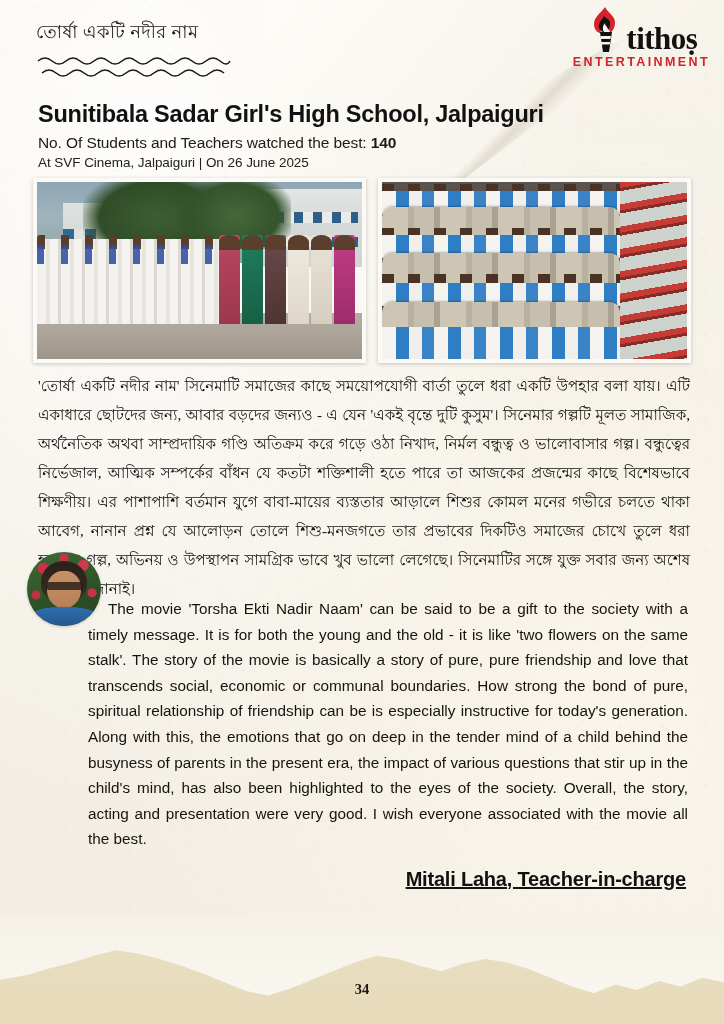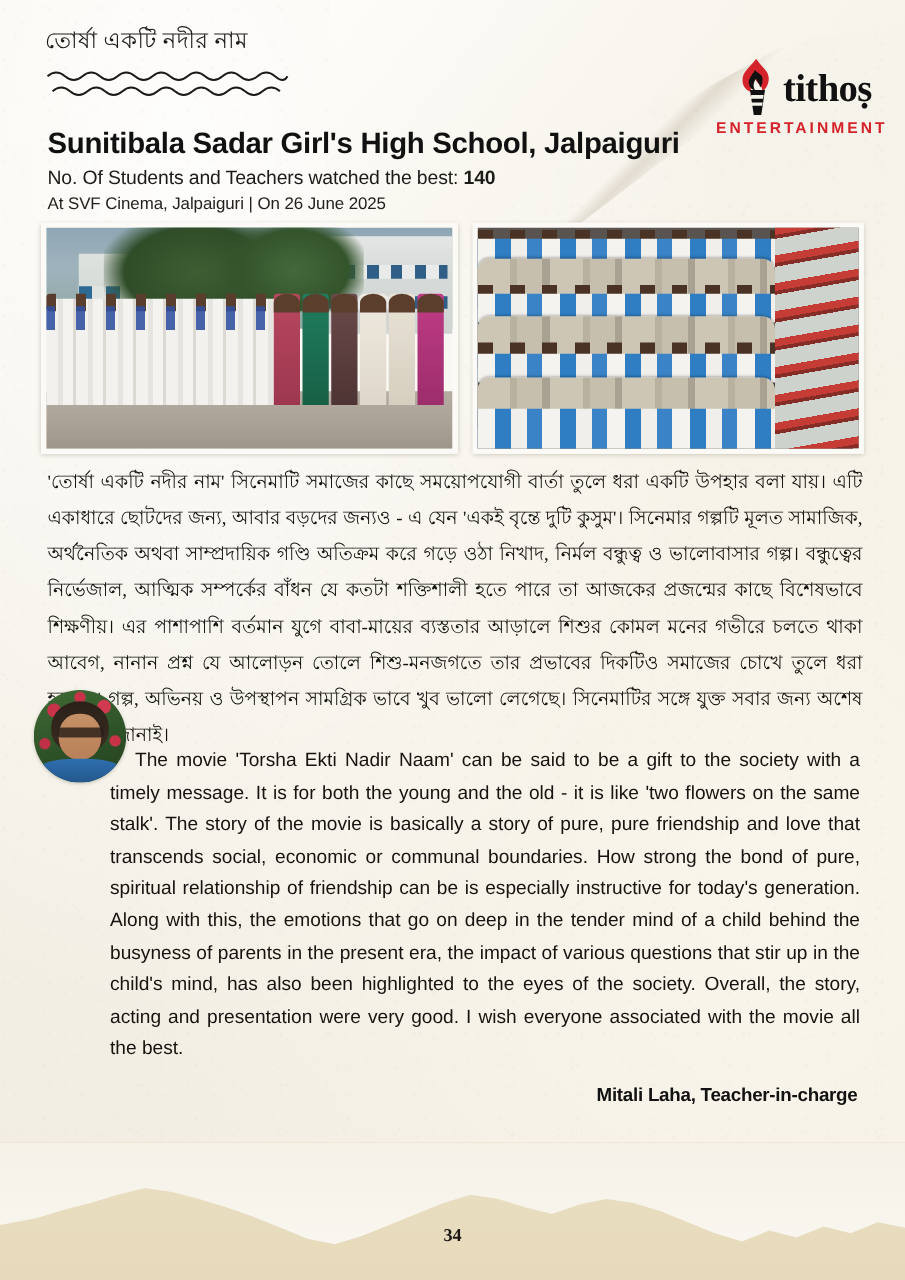--- a/index.html
+++ b/index.html
@@ -93,21 +93,21 @@
   .squiggles { margin-top: 4px; }
 
   .brand {
     position: absolute;
     top: 6px; right: 14px;
     z-index: 6;
     display: flex;
     flex-direction: column;
     align-items: center;
   }
-  .brand-row { display: flex; align-items: center; gap: 1px; margin-top: 40px; }
+  .brand-row { display: flex; align-items: flex-end; gap: 1px; }
   .brand-word {
     font-family: "Liberation Serif", "DejaVu Serif", serif;
     font-size: 31px;
     font-weight: 700;
     color: #111;
     letter-spacing: -.5px;
     line-height: 1;
   }
   .brand-sub {
     font-size: 12.5px;
@@ -316,24 +316,25 @@
     color: #161310;
     text-align: justify;
     text-justify: inter-word;
   }
   .en-body .indent { display:inline-block; width: 20px; }
 
   .signature {
     position: absolute;
     top: 868px; right: 38px;
     z-index: 5;
-    font-size: 15px;
+    font-size: 20px;
     font-weight: 700;
     color: #111;
     letter-spacing: -.2px;
+    text-decoration: underline;
   }
 
   
   .torn-bottom {
     position: absolute;
     left: 0; right: 0; bottom: 0;
     height: 110px;
     z-index: 8;
     pointer-events: none;
   }

